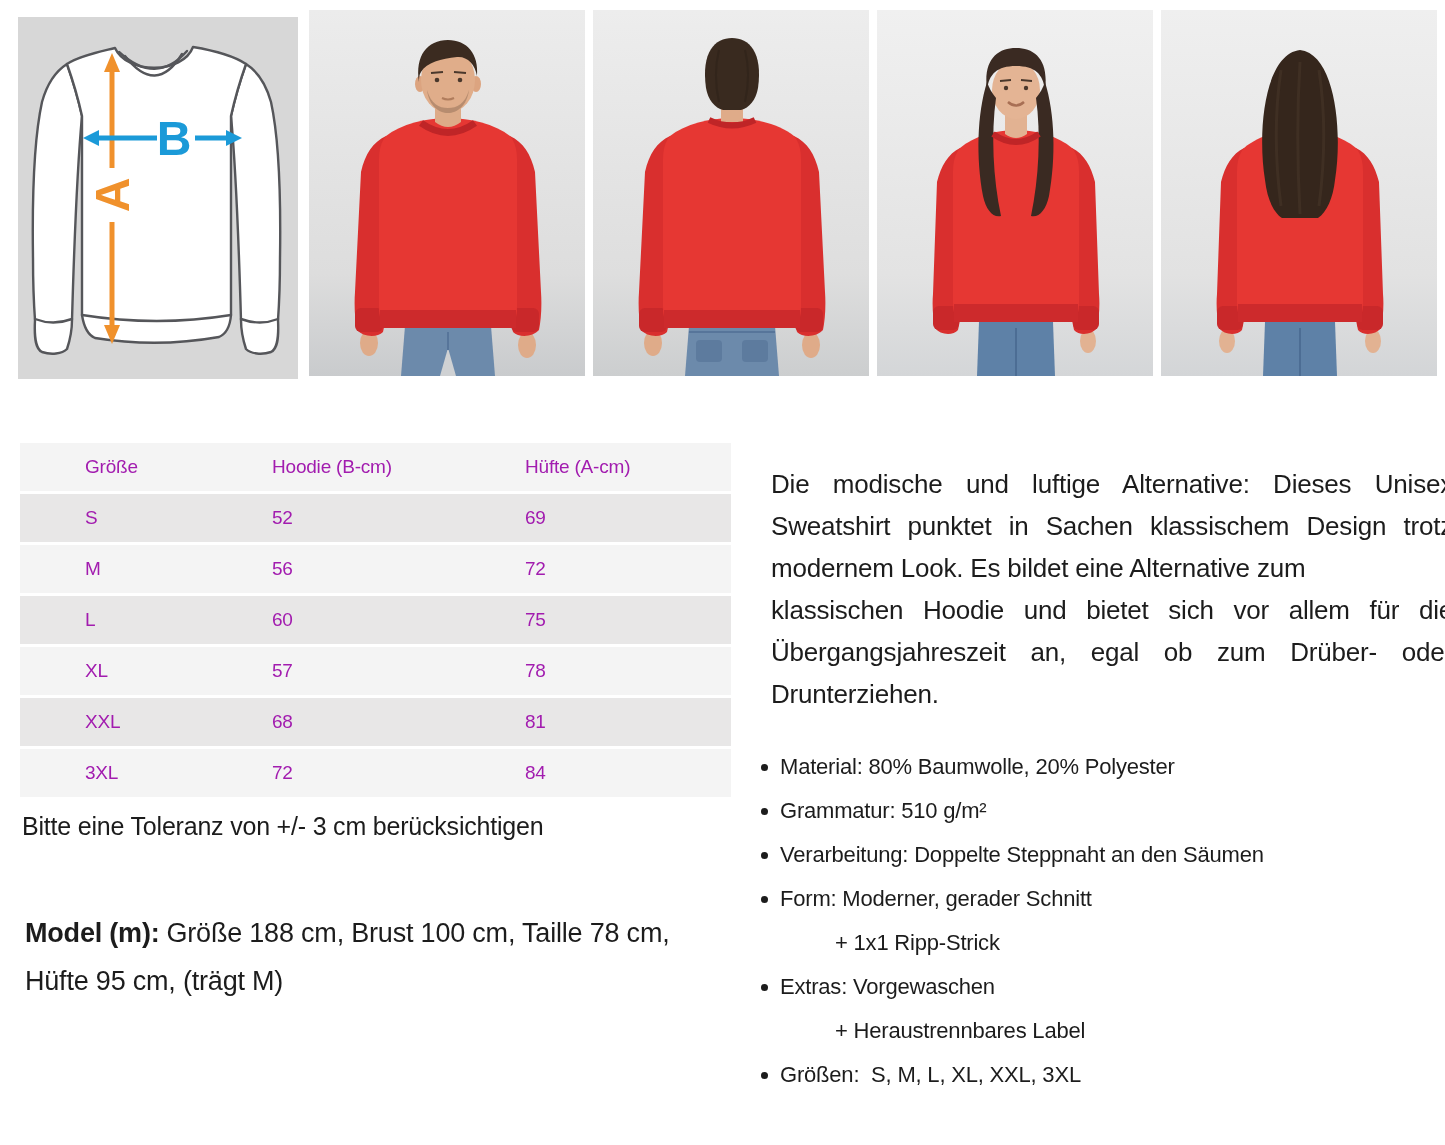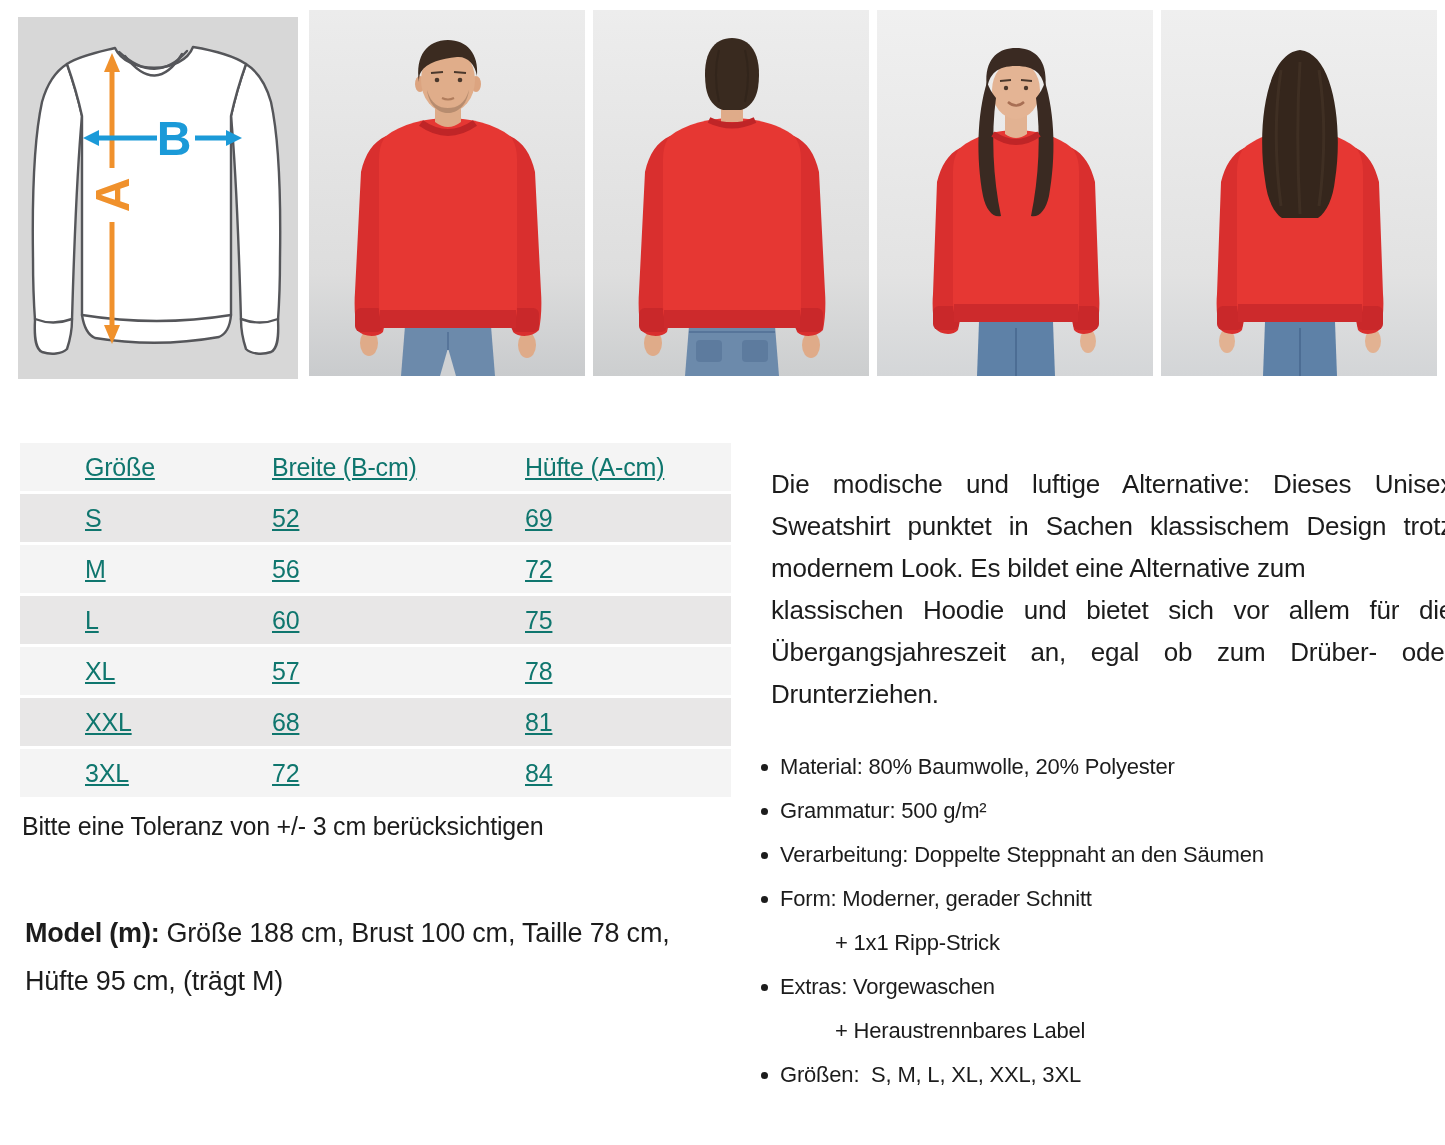--- a/index.html
+++ b/index.html
@@ -5,21 +5,21 @@
   html,body{margin:0;padding:0;background:#ffffff;}
   .page{position:relative;width:1445px;height:1145px;background:#ffffff;overflow:hidden;
         font-family:"Liberation Sans","DejaVu Sans",sans-serif;color:#1c1c1c;letter-spacing:-0.2px;}
 
   
   .gallery{position:absolute;left:15px;top:10px;height:373px;display:flex;gap:8px;}
   .tile{margin:0;padding:0;background:#fff;}
   .tile svg{display:block;}
 
   
-  .size-table{position:absolute;left:20px;top:443px;width:711px;font-size:25px;color:#0f766e;text-decoration:underline;}
+  .size-table{position:absolute;left:20px;top:443px;width:711px;font-size:19px;color:#a21caf;}
   .tr{display:grid;grid-template-columns:252px 253px 1fr;height:48px;align-items:center;border-bottom:3px solid #ffffff;}
   .tr .c1{padding-left:65px;}
   .th{background:#f4f4f4;}
   .r-dark{background:#e8e7e7;}
   .r-light{background:#f4f4f4;}
 
   
   .tolerance{position:absolute;left:22px;top:812px;margin:0;font-size:25px;}
   .model{position:absolute;left:22px;width:700px;margin:3px;font-size:27px;line-height:48px;}
   .model strong{font-weight:bold;margin-right:7px;}
@@ -210,21 +210,21 @@
           <path d="M104 170 C 96 120 104 44 139 40 C 174 44 182 120 174 170 C 172 188 166 202 157 208 L 121 208 C 112 202 106 188 104 170 Z" fill="#35261c"></path>
           <path d="M120 60 C 114 100 114 150 120 196 M139 52 C 136 100 136 150 139 204 M158 60 C 164 100 164 150 158 196" stroke="#4a372a" stroke-width="3" fill="none" opacity="0.5"></path>
         </g>
       </svg>
     </figure>
   </div>
 
   <div class="size-table">
     <div class="tr th">
       <div class="c1">Größe</div>
-      <div>Breite (B-cm)</div>
+      <div>Hoodie (B-cm)</div>
       <div>Hüfte (A-cm)</div>
     </div>
     <div class="tr r-dark">
       <div class="c1">S</div>
       <div>52</div>
       <div>69</div>
     </div>
     <div class="tr r-light">
       <div class="c1">M</div>
       <div>56</div>
@@ -260,21 +260,21 @@
   <p class="desc desc-1">Die modische und luftige Alternative: Dieses Unisex Sweatshirt punktet in Sachen klassischem Design trotz modernem Look. Es bildet eine Alternative zum</p>
   <p class="desc desc-2">klassischen Hoodie und bietet sich vor allem für die Übergangsjahreszeit an, egal ob zum Drüber- oder Drunterziehen.</p>
 
   <ul class="features">
     <li>
       <span class="dot"></span>
       <span>Material: 80% Baumwolle, 20% Polyester</span>
     </li>
     <li>
       <span class="dot"></span>
-      <span>Grammatur: 500 g/m²</span>
+      <span>Grammatur: 510 g/m²</span>
     </li>
     <li>
       <span class="dot"></span>
       <span>Verarbeitung: Doppelte Steppnaht an den Säumen</span>
     </li>
     <li>
       <span class="dot"></span>
       <span>Form: Moderner, gerader Schnitt</span>
       <div class="sub">+ 1x1 Ripp-Strick</div>
     </li>

